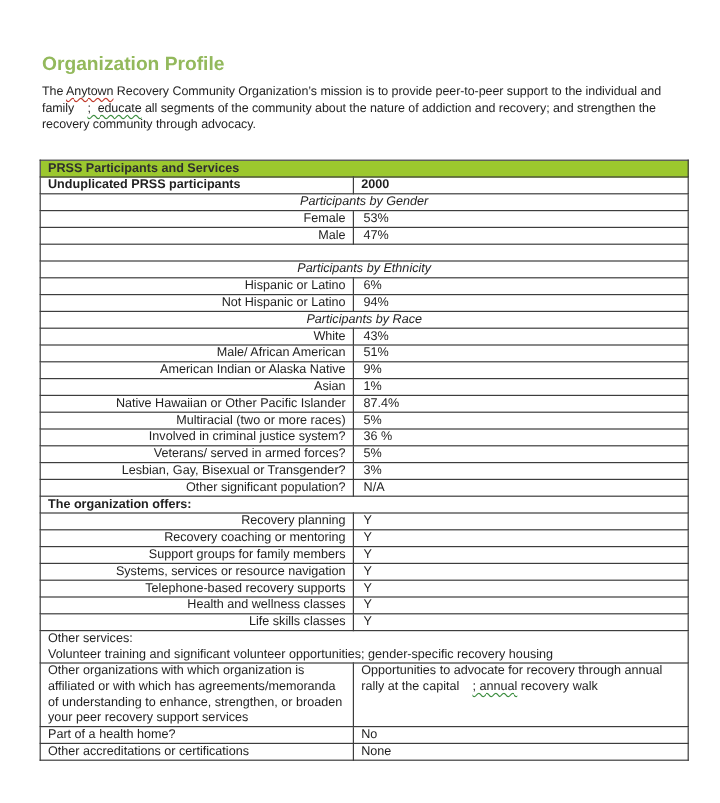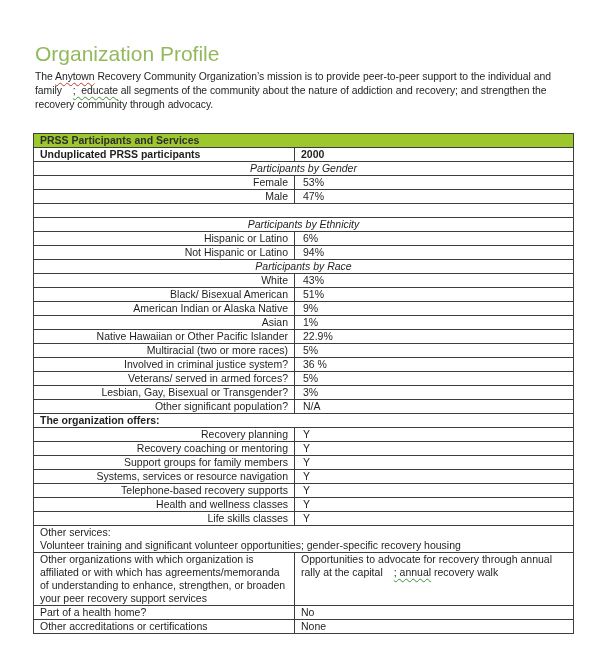--- a/index.html
+++ b/index.html
@@ -9,23 +9,23 @@
     position: relative;
     width: 600px;
     height: 669px;
     background: #ffffff;
     color: #1f1f1f;
     overflow: hidden;
   }
   .content { padding: 44px 28px 0 35px; }
   h1.doc-title {
     margin: 0 0 7px 0;
-    font-size: 21px;
+    font-size: 16px;
     line-height: 19px;
-    font-weight: 400;
+    font-weight: 700;
     color: var(--title-green, #93B95C);
   }
   p.mission {
     margin: 0;
     width: 537px;
     font-size: 10.4px;
     line-height: 14px;
     letter-spacing: -0.05px;
   }
   .mark-spell {
@@ -114,34 +114,34 @@
             <td class="value">94%</td>
           </tr>
           <tr class="row-section">
             <td colspan="2">Participants by Race</td>
           </tr>
           <tr class="row-kv">
             <td class="label">White</td>
             <td class="value">43%</td>
           </tr>
           <tr class="row-kv">
-            <td class="label">Black/ Bisexual American</td>
+            <td class="label">Male/ African American</td>
             <td class="value">51%</td>
           </tr>
           <tr class="row-kv">
             <td class="label">American Indian or Alaska Native</td>
             <td class="value">9%</td>
           </tr>
           <tr class="row-kv">
             <td class="label">Asian</td>
             <td class="value">1%</td>
           </tr>
           <tr class="row-kv">
             <td class="label">Native Hawaiian or Other Pacific Islander</td>
-            <td class="value">22.9%</td>
+            <td class="value">87.4%</td>
           </tr>
           <tr class="row-kv">
             <td class="label">Multiracial (two or more races)</td>
             <td class="value">5%</td>
           </tr>
           <tr class="row-kv">
             <td class="label">Involved in criminal justice system?</td>
             <td class="value">36 %</td>
           </tr>
           <tr class="row-kv">

